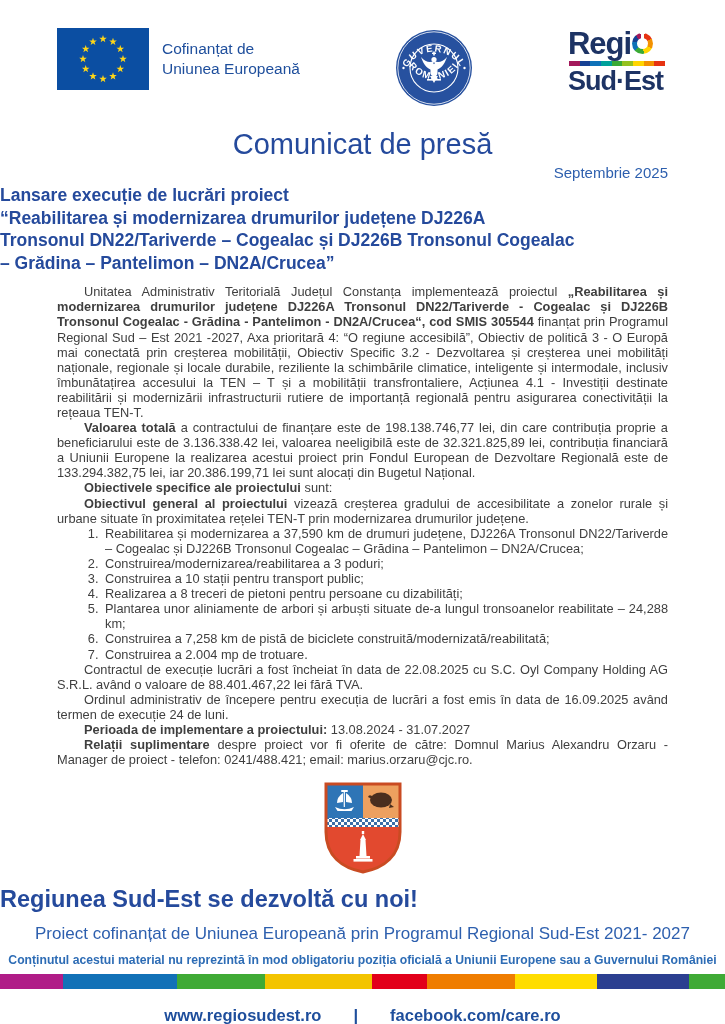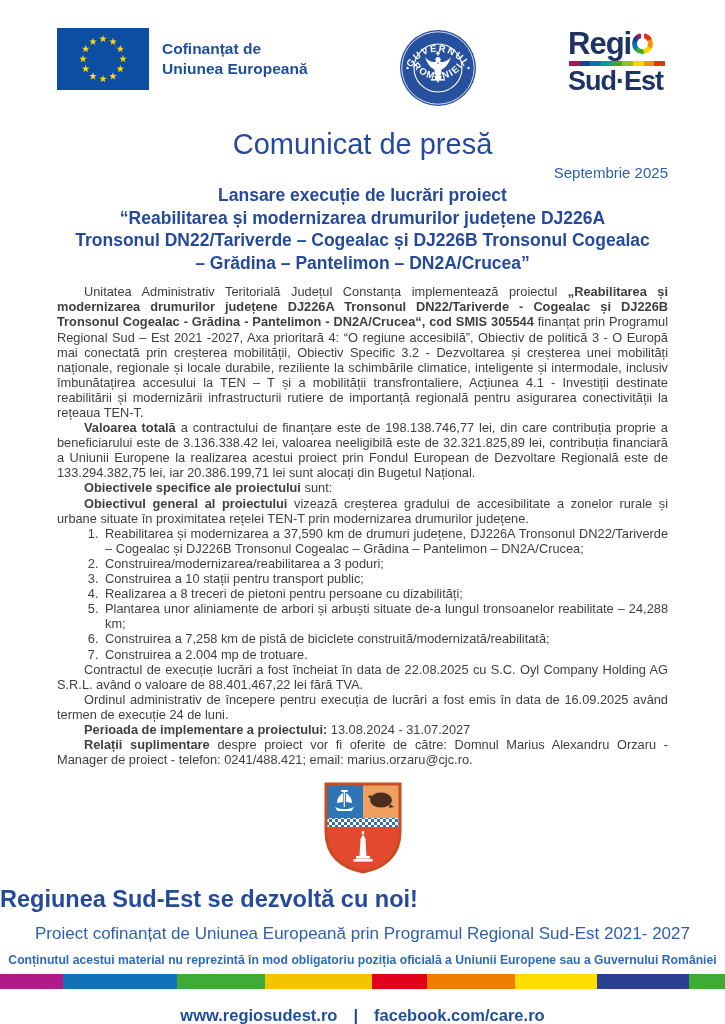--- a/index.html
+++ b/index.html
@@ -15,49 +15,49 @@
   }
   *{box-sizing:border-box;}
   html,body{margin:0;padding:0;background:#ffffff;}
   .page{
     width:725px;height:1024px;margin:0 auto;background:#fff;position:relative;
     font-family:"Liberation Sans", sans-serif;color:var(--body-text);overflow:hidden;
   }
   
   .header{display:flex;justify-content:space-between;align-items:flex-start;padding:28px 57px 0 57px;}
   .eu-logo{display:flex;align-items:center;gap:13px;}
-  .eu-text{color:var(--footer-link-blue);font-weight:bold;font-size:15.5px;line-height:1.3;}
+  .eu-text{color:var(--footer-link-blue);font-weight:normal;font-size:15.5px;line-height:1.3;}
   .gov-seal{margin-top:0;}
   .regio-logo{width:100px;line-height:1;}
   .regio-row{display:flex;align-items:center;text-align:right;}
   .regio-word{font-size:31px;font-weight:bold;color:var(--regio-navy);letter-spacing:-1px;}
   .regio-o{width:21px;height:21px;border-radius:50%;margin-left:1px;position:relative;
     background:conic-gradient(#fff 0 12deg,#e63312 12deg 63deg,#f39200 63deg 117deg,#ffd500 117deg 172deg,
       #3aaa35 172deg 225deg,#0e71b8 225deg 280deg,#164194 280deg 320deg,#a3195b 320deg 348deg,#fff 348deg 360deg);}
   .regio-o::after{content:"";position:absolute;inset:5px;background:#fff;border-radius:50%;}
   .regio-stripe{display:flex;height:5px;width:96px;margin:2px 0 2px 1px;overflow:hidden;}
   .regio-sudest{font-size:27px;font-weight:bold;color:var(--regio-navy);letter-spacing:-1px;}
   
   .title{ text-align:center;color:var(--title-blue);font-weight:normal;font-size:29px;margin-top:16px;}
   .date{ text-align:right;padding-right:57px;color:var(--accent-blue);font-size:15px;margin-top:3px;}
-  .subtitle{text-align:center;color:var(--title-blue);font-weight:bold;font-size:17.5px;line-height:1.29;margin-top:3px;}
+  .subtitle{text-align:left;color:var(--title-blue);font-weight:bold;font-size:17.5px;line-height:1.29;margin-top:3px;}
   .subtitle span{display:block;}
   
   .body{padding:10px 57px 0 57px;text-align:justify;font-size:12.8px;line-height:15.1px;}
   .body p{margin:0;text-indent:27px;}
   .body .b{font-weight:bold;}
   .body ol{margin:0;padding-left:45px;}
   .body li{padding-left:3px;text-align:justify;}
   
   .coa-wrap{text-align:center;margin-top:13px;}
   .slogan{color:var(--title-blue);font-weight:bold;font-size:23.5px;margin-top:8px;}
   .cofinance{text-align:center;color:var(--accent-blue);font-size:17px;margin-top:11px;}
   .disclaimer{text-align:center;color:var(--disclaimer-blue);font-size:12.2px;font-weight:bold;margin-top:9px;}
   .stripe{display:flex;height:15px;width:725px;margin-top:7px;overflow:hidden;}
-  .footer-links{display:flex;justify-content:center;gap:16px;align-items:center;
+  .footer-links{display:flex;justify-content:center;gap:32px;align-items:center;
     color:var(--footer-link-blue);font-weight:bold;font-size:16.5px;margin-top:17px;}
 </style>
 </head>
 <body>
 
 <div class="page">
 
   <div class="header">
 
     <div class="eu-logo">

